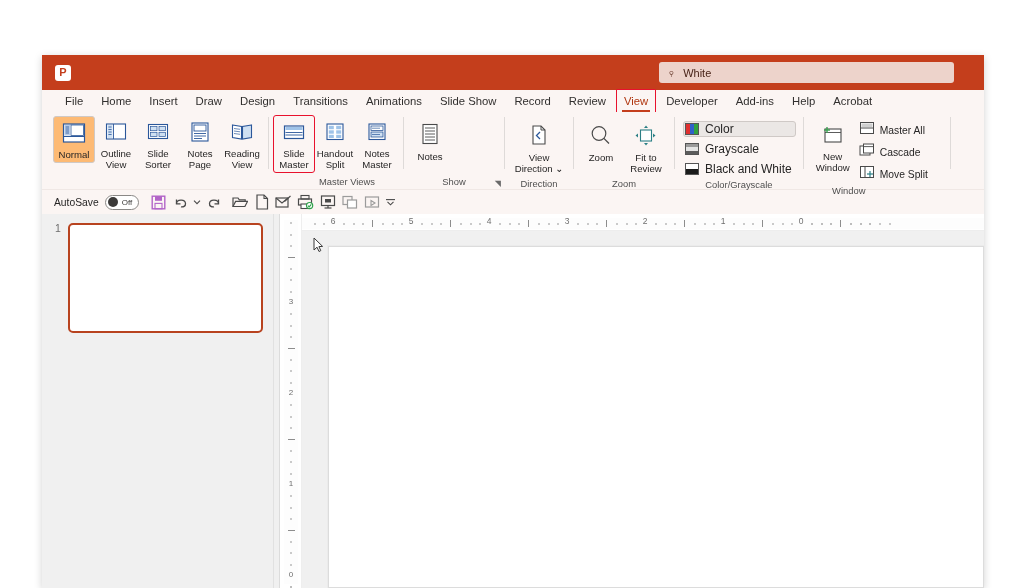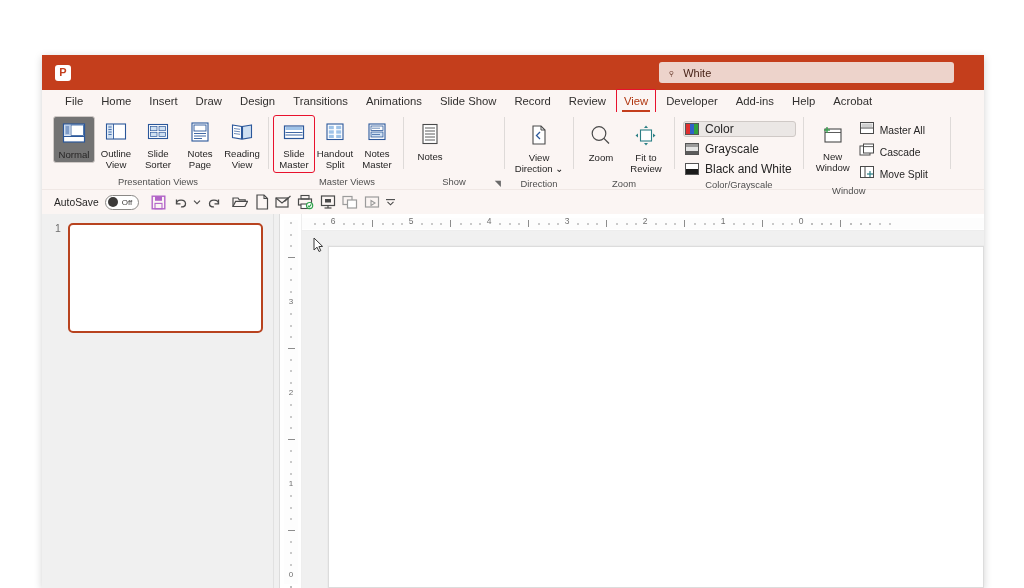--- a/index.html
+++ b/index.html
@@ -79,21 +79,21 @@
   }
   .btn {
     display:flex; flex-direction:column; align-items:center;
     width:42px; padding:3px 1px 2px; border-radius:3px;
     cursor:default;
   }
   .btn .lbl {
     font-size:9.6px; color:#262525; text-align:center;
     line-height:11px; margin-top:3px; white-space:pre-line;
   }
-  .btn.sel { background:#737373; border:1px solid #cfc9c6; }
+  .btn.sel { background:#fdba74; border:1px solid #cfc9c6; }
   .ico { width:28px; height:26px; display:flex; align-items:center; justify-content:center; }
   .ico svg { display:block; }
 
   
   .checks { display:flex; flex-direction:column; gap:7px; padding:6px 4px 0 5px; }
   .chkrow { display:flex; align-items:center; gap:6px; }
   .chkbox {
     width:10px; height:10px; border:1px solid #707070; background:#fff;
     border-radius:1px; position:relative;
   }
@@ -280,21 +280,20 @@
               <path d="M21.5 4 L12.5 5.5 L12.5 18 L21.5 16.5 Z" fill="#cfe0f2" stroke="#2b579a" stroke-width="1.1"></path>
               <line x1="4" y1="7.5" x2="10" y2="8.3" stroke="#2b579a" stroke-width=".7"></line>
               <line x1="4" y1="10" x2="10" y2="10.8" stroke="#2b579a" stroke-width=".7"></line>
               <line x1="4" y1="12.5" x2="10" y2="13.3" stroke="#2b579a" stroke-width=".7"></line>
             </svg>
           </div>
           <div class="lbl">Reading
 View</div>
         </div>
       </div>
-      <div class="grp-label">Presentation Views</div>
     </div>
 
     <div class="grp-sep"></div>
 
     <div class="grp">
       <div class="grp-body">
         <div class="btn" style="outline:1.6px solid #e8112d; outline-offset:0px; border-radius:2px; width:40px;">
           <div class="ico">
             <svg width="24" height="22" viewBox="0 0 24 22">
               <rect x="2.5" y="5" width="19" height="12.5" fill="#fff" stroke="#2b579a" stroke-width="1.2"></rect>

